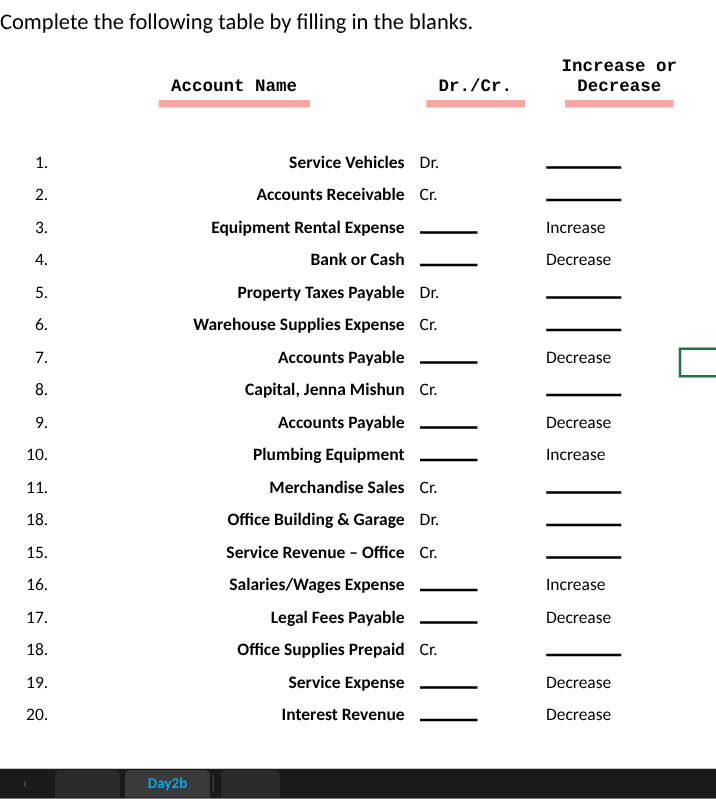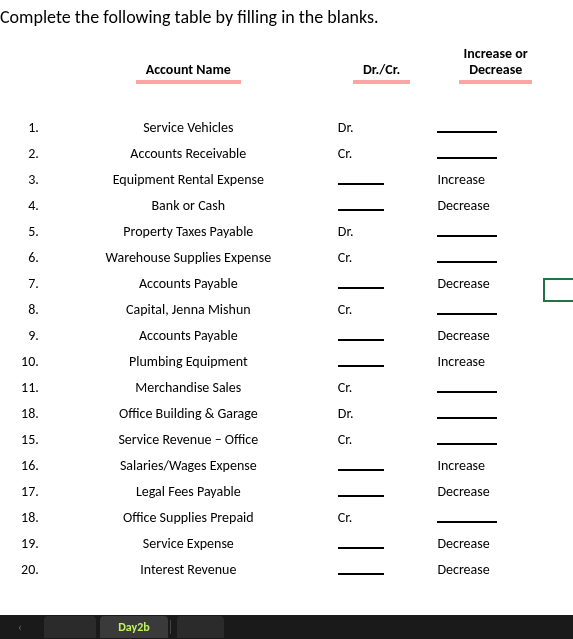--- a/index.html
+++ b/index.html
@@ -33,39 +33,40 @@
     width: 290px;
   }
   th.drcr {
     width: 90px;
   }
   th.incdec {
     width: 120px;
   }
   .hdr-line {
     display: inline-block;
-    border-bottom: 4px solid #fca5a5;
+    border-bottom: 6px solid #fca5a5;
     padding: 0 10px 2px 10px;
   }
   .two-line {
     line-height: 1.15;
   }
   table.main td {
     padding: 4px 6px;
     vertical-align: middle;
     font-size: 14px;
     height: 18px;
   }
   td.num {
     text-align: right;
     width: 34px;
     padding-right: 2px;
   }
   td.name {
-    text-align: center;
+    text-align: right;
+    font-weight: bold;
   }
   td.drcr, td.incdec {
     text-align: left;
   }
   .blank {
     display: inline-block;
     width: 46px;
     border-bottom: 2px solid #000;
     height: 2px;
     vertical-align: middle;
@@ -74,20 +75,21 @@
   .blank-wide {
     display: inline-block;
     width: 60px;
     border-bottom: 2px solid #000;
     height: 2px;
     vertical-align: middle;
     margin-top: 6px;
   }
   .hdr-row td, .hdr-row th {
     padding-bottom: 10px;
+    font-family: Liberation Mono, monospace;
   }
   .spacer-row td {
     height: 8px;
     padding: 0;
   }
   
   .selected-cell {
     position: absolute;
     border: 2px solid #217346;
     background: #fff;
@@ -111,21 +113,21 @@
   }
   .bottom-bar .tab {
     background: #2b2b2b;
     padding: 4px 18px;
     margin-left: 4px;
     border-top-left-radius: 4px;
     border-top-right-radius: 4px;
   }
   .bottom-bar .tab.active {
     background: #3a3a3a;
-    color: #bef264;
+    color: #0ea5e9;
     font-weight: bold;
   }
   .bottom-bar .nav {
     width: 40px;
     text-align: center;
     color: #666;
   }
   .bottom-bar .sep {
     width: 1px;
     height: 14px;

